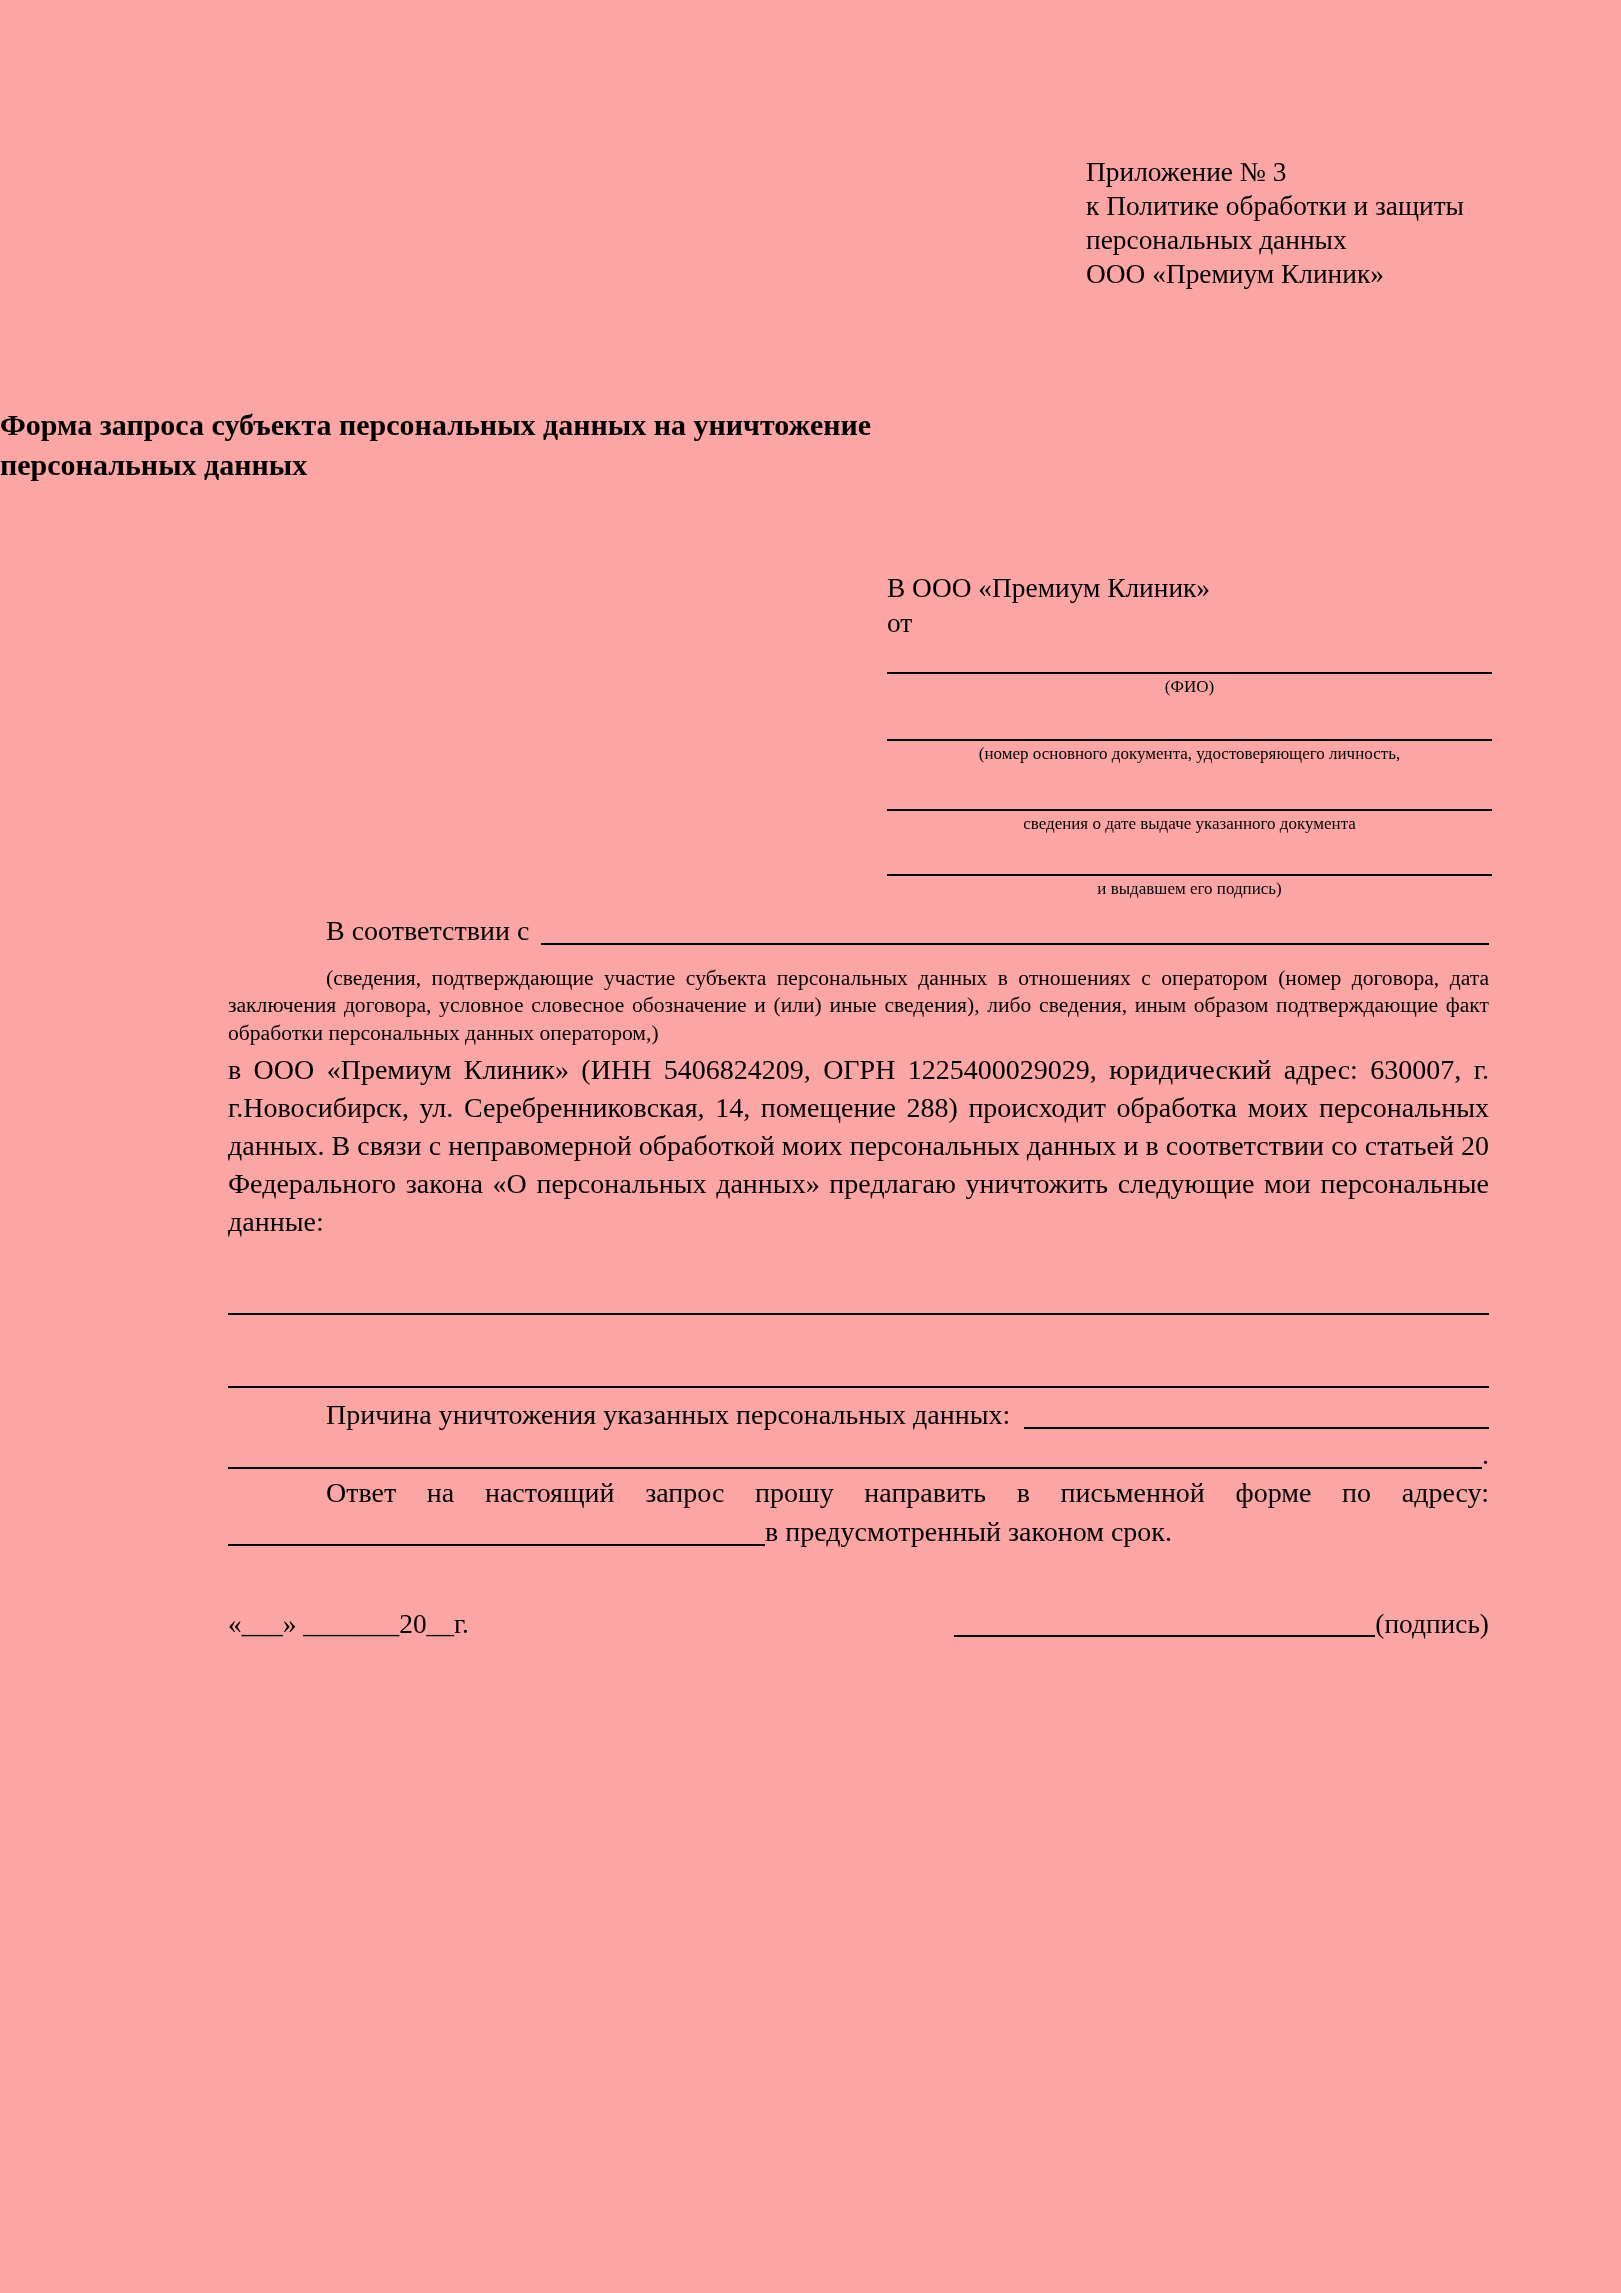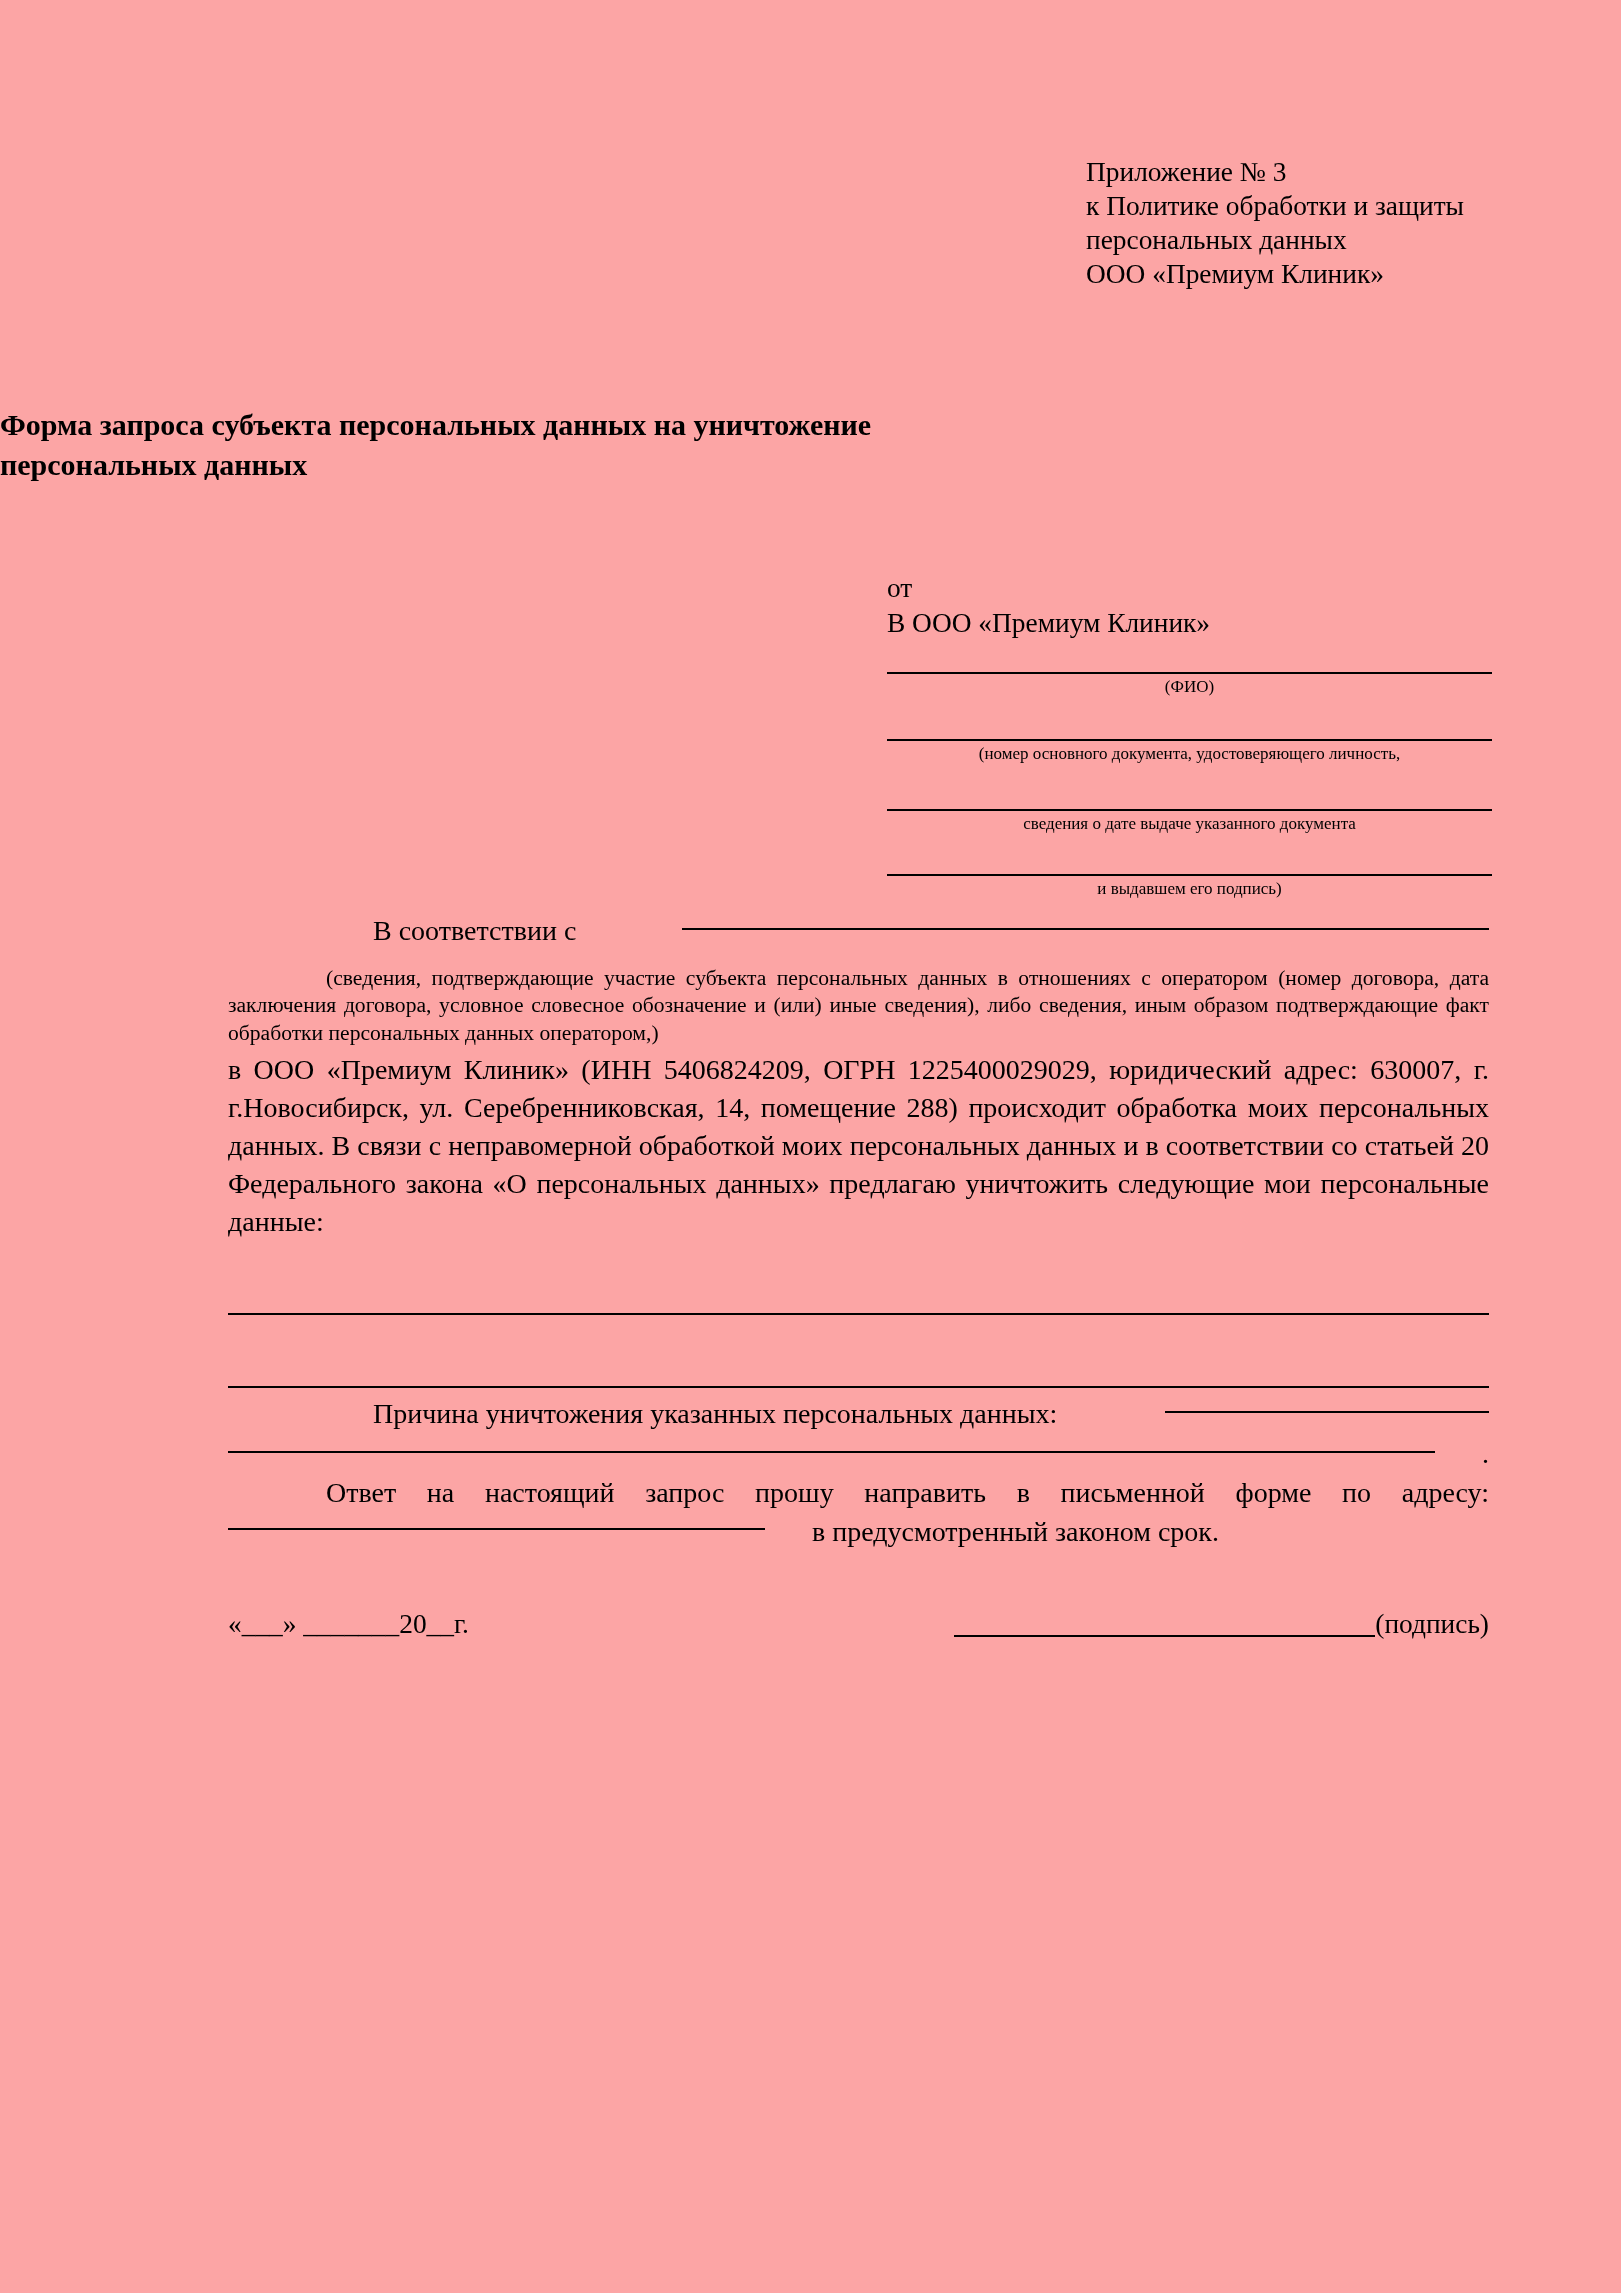--- a/index.html
+++ b/index.html
@@ -58,21 +58,21 @@
 
   
   .body-block {
     position: absolute;
     left: 228px;
     top: 912px;
     width: 1261px;
     font-size: 28px;
     line-height: 38px;
   }
-  .row { display: flex; align-items: center; gap: 47px; }
+  .row { display: flex; align-items: flex-end; }
   .indent { width: 98px; flex: none; }
   .fill {
     flex: 1;
     border-bottom: 2px solid #000;
     margin-bottom: 4.9px;
   }
   .nowrap { white-space: nowrap; }
   .note {
     font-size: 21.6px;
     line-height: 27.4px;
@@ -129,22 +129,22 @@
     <div>персональных данных</div>
     <div>ООО «Премиум Клиник»</div>
   </div>
 
   <div class="doc-title">
     <div>Форма запроса субъекта персональных данных на уничтожение</div>
     <div>персональных данных</div>
   </div>
 
   <div class="addressee">
+    <div>В ООО «Премиум Клиник»</div>
     <div>от</div>
-    <div>В ООО «Премиум Клиник»</div>
     <div class="field f1"></div>
     <div class="caption">(ФИО)</div>
     <div class="field f2"></div>
     <div class="caption">(номер основного документа, удостоверяющего личность,</div>
     <div class="field f3"></div>
     <div class="caption">сведения о дате выдаче указанного документа</div>
     <div class="field f4"></div>
     <div class="caption">и выдавшем его подпись)</div>
   </div>
 

